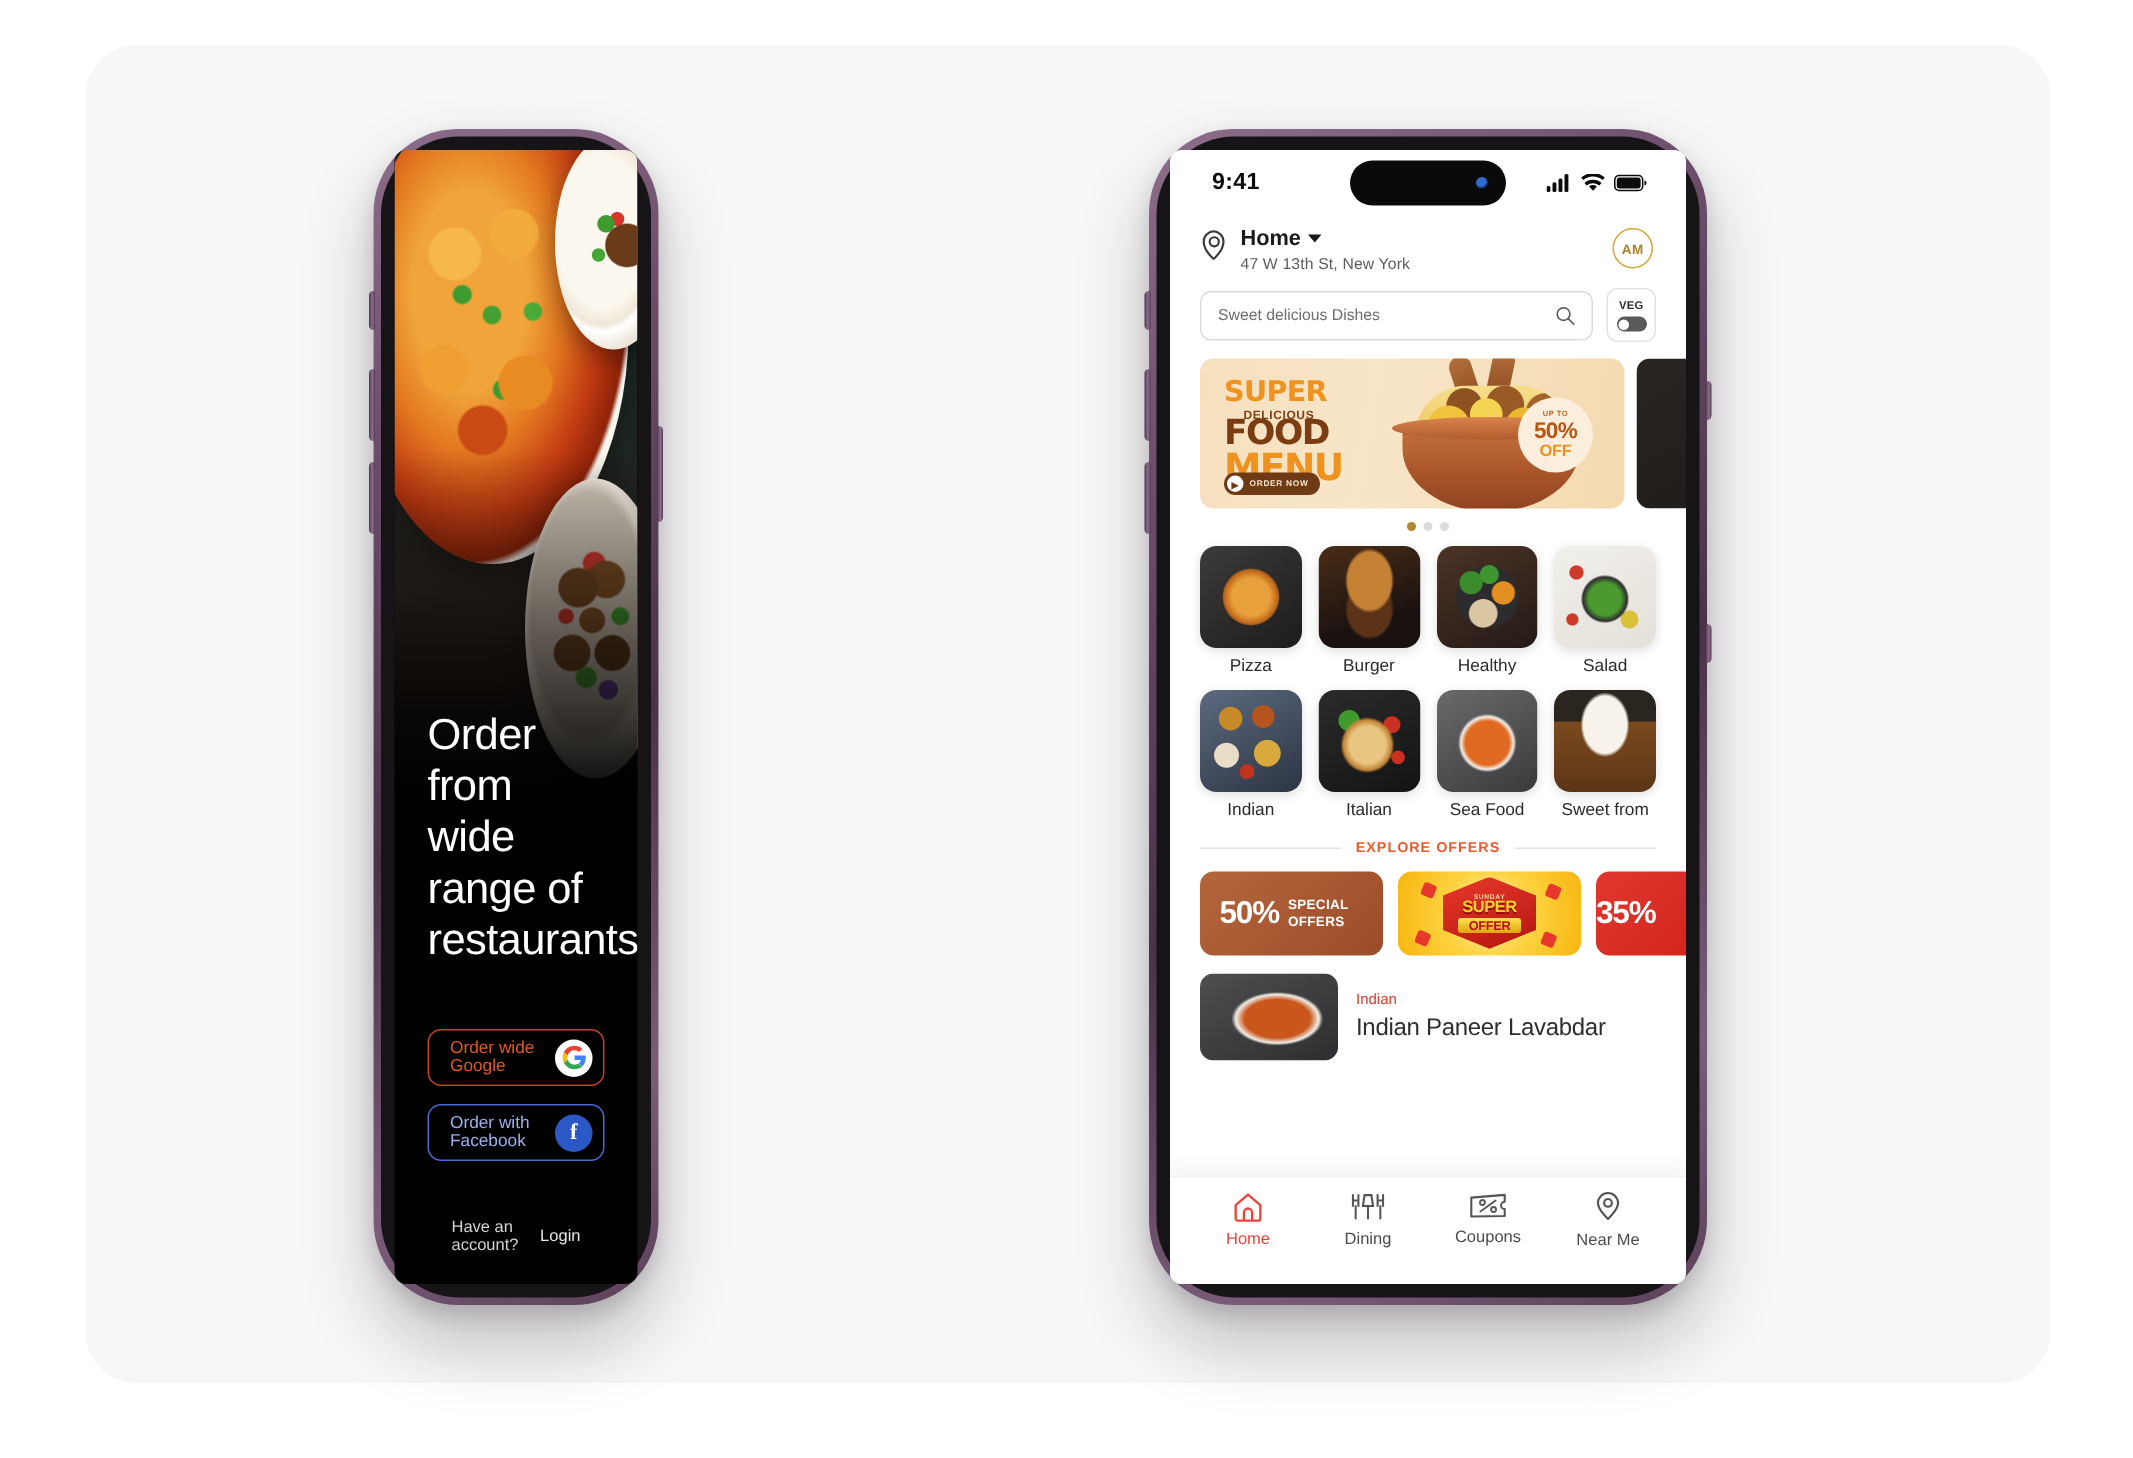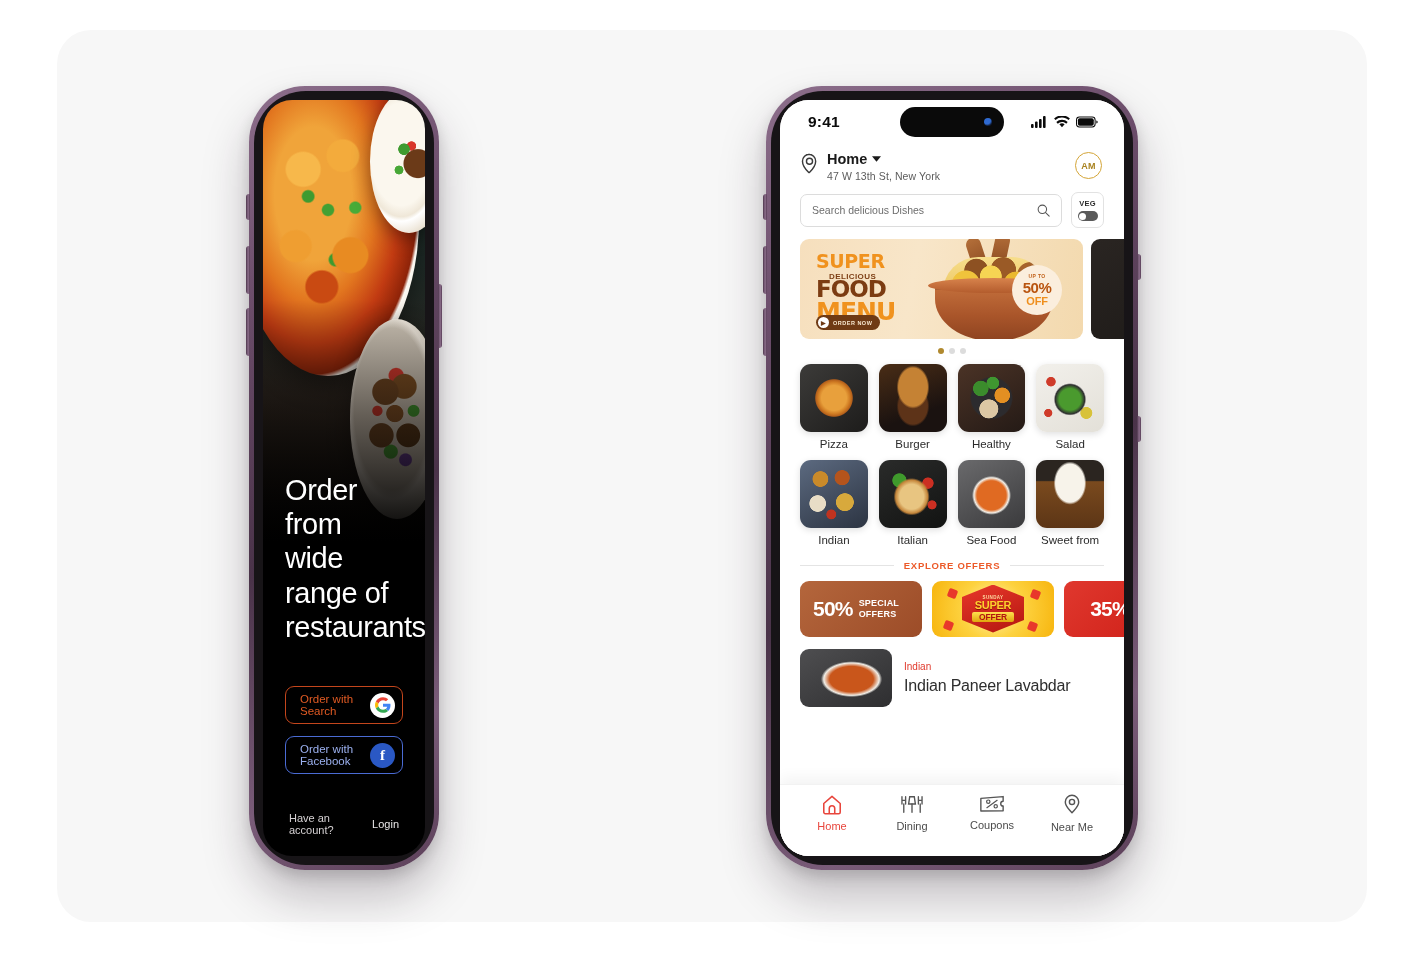--- a/index.html
+++ b/index.html
@@ -31,21 +31,21 @@
   }
   .phone-inner {
     width: 100%; height: 100%;
     background: #171417;
     border-radius: 52px;
     padding: 9px;
   }
   .screen {
     position: relative;
     width: 100%; height: 100%;
-    border-radius: 29px;
+    border-radius: 8px;
     overflow: hidden;
     background: #000;
   }
 
   
   .btn-side {
     position: absolute;
     background: linear-gradient(90deg,#4c354b,#8d6f8c 55%,#553b54);
     border-radius: 2px;
   }
@@ -164,21 +164,21 @@
     display: flex; align-items: center; justify-content: center;
     flex: none;
   }
   .g-badge { background: #fff; }
   .f-badge { background: #2a58c4; color:#fff; font-weight:700; font-size:15px;
              font-family:"Liberation Serif", serif; }
 
   .onboard-foot {
     display: flex; justify-content: space-between; align-items: center;
     color: #d6d2d4; font-size: 11px;
-    margin: 26px 4px 20px;
+    margin: 26px 16px 20px;
   }
   .onboard-foot .login { color: #e8e6e7; }
 
   
   #phone-two { left: 766px; top: 86px; width: 372px; height: 784px; }
   #phone-two .screen { background: #fff; }
 
   .app { position:absolute; inset:0; display:flex; flex-direction:column; background:#fff; }
 
   
@@ -394,21 +394,21 @@
   .hexa .h2 { font-size:11px; font-weight:800; color:#ffd02e; letter-spacing:-.3px; line-height:1.05;
               text-shadow: 0 1px 0 #8c1008; }
   .hexa .h3 {
     font-size:8.5px; font-weight:800; color:#b3150f; letter-spacing:-.2px;
     background: linear-gradient(180deg,#ffe24f,#e0a50c);
     padding: 0 7px; border-radius:2px; margin-top:1px;
   }
   .conf { position:absolute; width:9px; height:9px; background:#e8382b; border-radius:2px;
           transform:rotate(22deg); }
   .offer-c { width: 92px; background: linear-gradient(135deg,#e0382e,#cf2119);
-             color:#fff; justify-content:center; }
+             color:#fff; }
   .offer-c .big { font-size: 21px; font-weight:800; letter-spacing:-.8px; }
 
   
   .dish-row { display:flex; gap:12px; padding: 12px 20px 0; align-items:center; }
   .dish-img {
     width: 92px; height: 58px; border-radius: 9px; flex:none;
     background:
       radial-gradient(ellipse at 56% 52%, #c9561b 0 30%, #f0ede6 38%, rgba(0,0,0,0) 42%),
       radial-gradient(circle at 50% 46%, #e89a36 0 7%, rgba(0,0,0,0) 8%),
       radial-gradient(circle at 62% 58%, #eaa142 0 6%, rgba(0,0,0,0) 7%),
@@ -448,21 +448,21 @@
           <div class="bowl-main"></div>
           <div class="plate-rice"></div>
           <div class="plate-stir"></div>
           <div class="hero-fade"></div>
         </div>
 
         <div class="onboard-body">
           <div class="headline">Order from wide range of restaurants</div>
 
           <div class="auth-btn btn-google">
-            <span class="lbl">Order with Search</span>
+            <span class="lbl">Order wide Google</span>
             <span class="badge-circle g-badge">
               <svg width="16" height="16" viewBox="0 0 48 48" aria-hidden="true">
                 <path fill="#EA4335" d="M24 9.5c3.5 0 6.6 1.2 9 3.6l6.7-6.7C35.6 2.6 30.2.5 24 .5 14.6.5 6.5 5.9 2.6 13.7l7.9 6.1C12.4 13.6 17.7 9.5 24 9.5z"></path>
                 <path fill="#4285F4" d="M46.5 24.5c0-1.6-.1-3.1-.4-4.5H24v9h12.7c-.6 3-2.3 5.5-4.8 7.2l7.6 5.9c4.4-4.1 7-10.1 7-17.6z"></path>
                 <path fill="#FBBC05" d="M10.5 28.2c-.5-1.4-.8-2.9-.8-4.2s.3-2.9.8-4.2l-7.9-6.1C.9 16.8 0 20.3 0 24s.9 7.2 2.6 10.3l7.9-6.1z"></path>
                 <path fill="#34A853" d="M24 47.5c6.2 0 11.5-2 15.3-5.6l-7.6-5.9c-2.1 1.4-4.8 2.3-7.7 2.3-6.3 0-11.6-4.1-13.5-9.9l-7.9 6.1C6.5 42.1 14.6 47.5 24 47.5z"></path>
               </svg>
             </span>
           </div>
 
@@ -529,21 +529,21 @@
                   <path d="M0 0h10L5 6z" fill="#1a1a1a"></path>
                 </svg>
               </div>
               <div class="loc-sub">47 W 13th St, New York</div>
             </div>
             <div class="avatar">AM</div>
           </div>
 
           <div class="search-row">
             <div class="search-box">
-              <span class="ph">Search delicious Dishes</span>
+              <span class="ph">Sweet delicious Dishes</span>
               <svg width="13" height="13" viewBox="0 0 16 16" aria-hidden="true">
                 <circle cx="6.6" cy="6.6" r="5.2" fill="none" stroke="#555" stroke-width="1.3"></circle>
                 <path d="M10.6 10.6 15 15" stroke="#555" stroke-width="1.3" stroke-linecap="round"></path>
               </svg>
             </div>
             <div class="veg-toggle">
               <span class="vl">VEG</span>
               <span class="veg-switch"></span>
             </div>
           </div>

